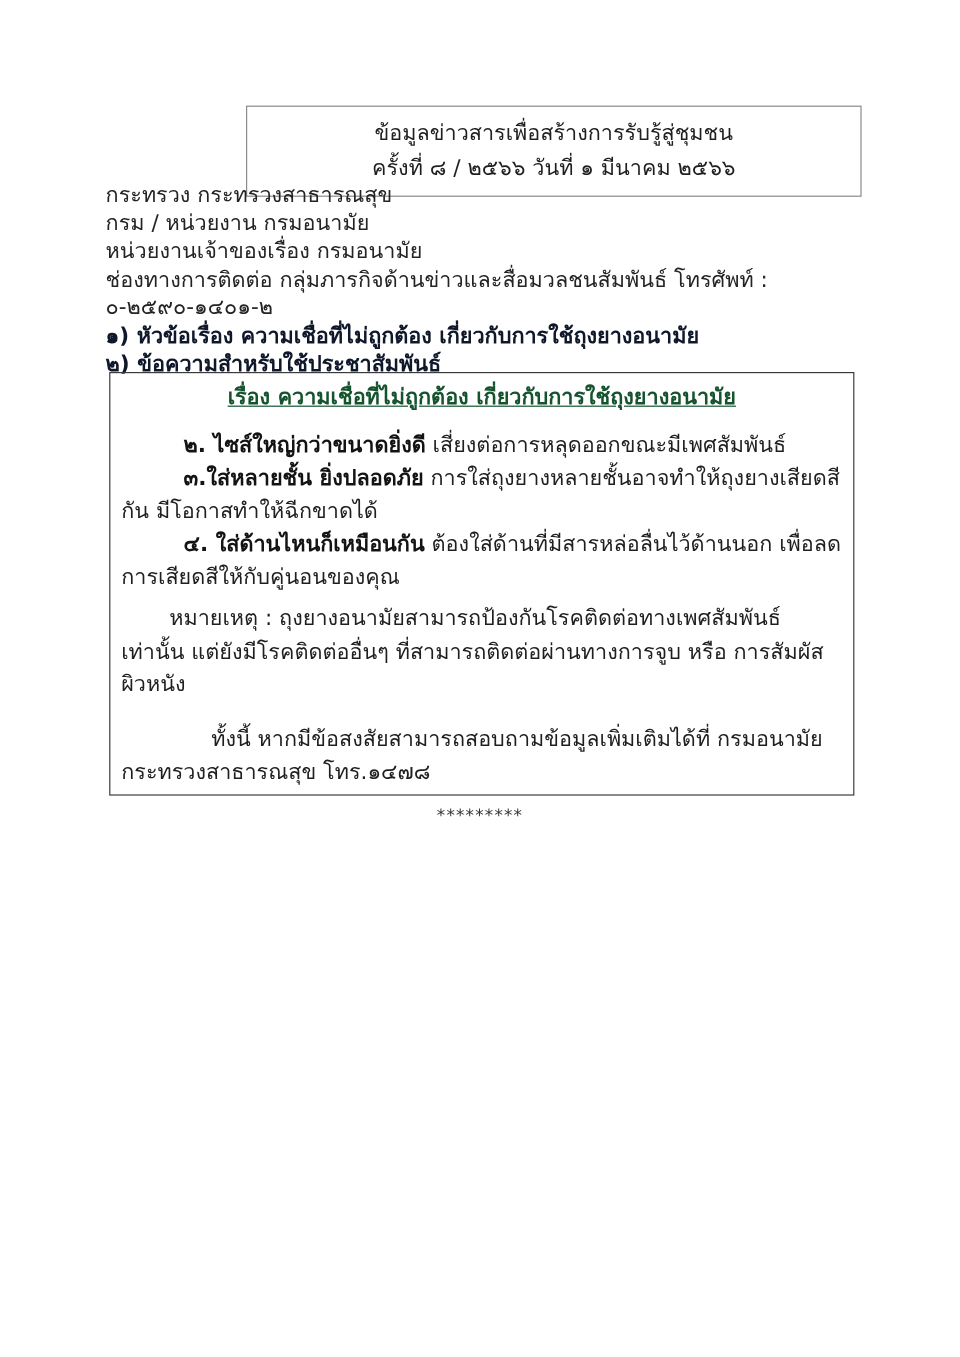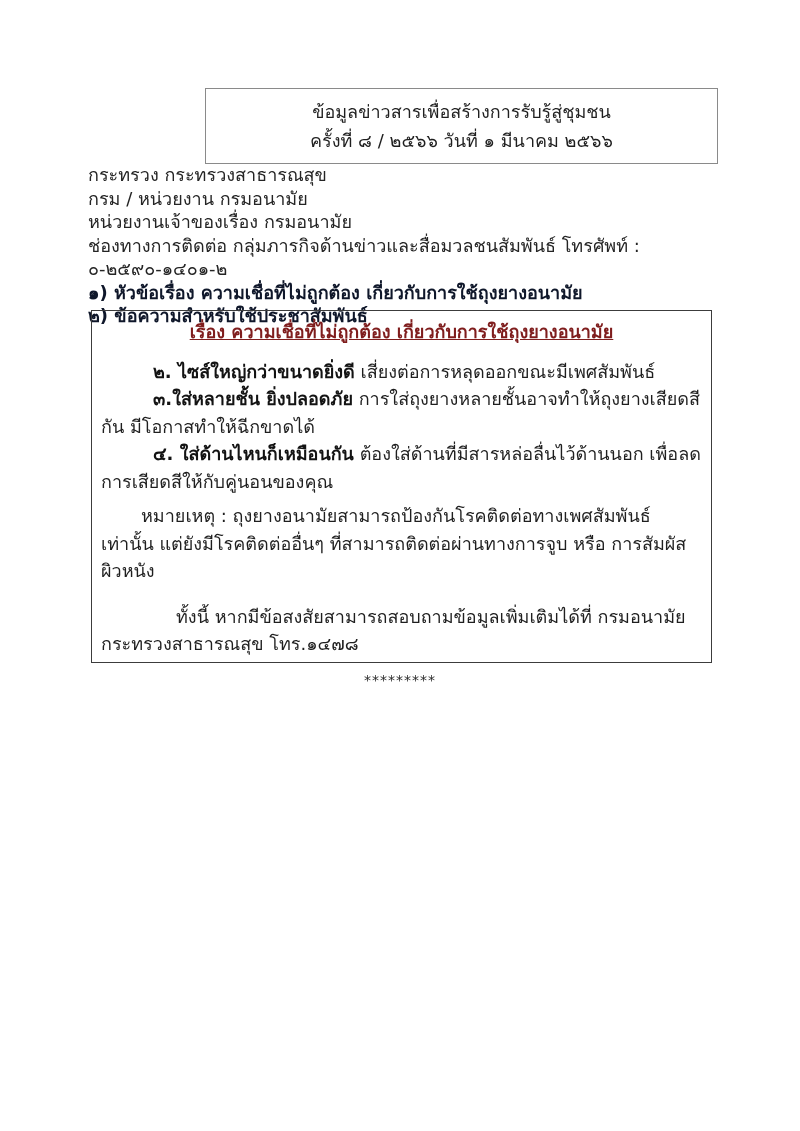--- a/index.html
+++ b/index.html
@@ -20,42 +20,42 @@
     width:503px;
     border:1px solid #8a8a8a;
     padding:8px 4px 8px 4px;
     text-align:center;
     line-height:29px;
     color:#1f1f1f;
   }
   
   .meta{
     position:absolute;
-    left:88px; top:163px;
+    left:88px; top:151px;
     width:660px;
     line-height:23.5px;
     color:#242424;
   }
   .meta .bold{font-weight:bold;color:#0f172a;}
   
   .content-box{
     position:absolute;
     left:91px; top:310px;
     width:601px;
     border:1px solid #3c3c3c;
     padding:7px 9px 4px 9px;
     line-height:27.5px;
     color:#1f1f1f;
   }
   .content-box .title{
     text-align:center;
     font-weight:bold;
     text-decoration:underline;
     margin:0 0 12px 0;
-    color:#7f1d1d;
+    color:#14532d;
   }
   .content-box p{margin:0;}
   .content-box .intro{text-indent:42px;}
   .content-box .point{text-indent:52px;}
   .content-box .point .lead{font-weight:bold;color:#131313;}
   .content-box .note{text-indent:40px;margin-top:7px;}
   .content-box .closing{text-indent:75px;margin-top:18px;}
   .separator{
     position:absolute;
     left:0; top:672px;

